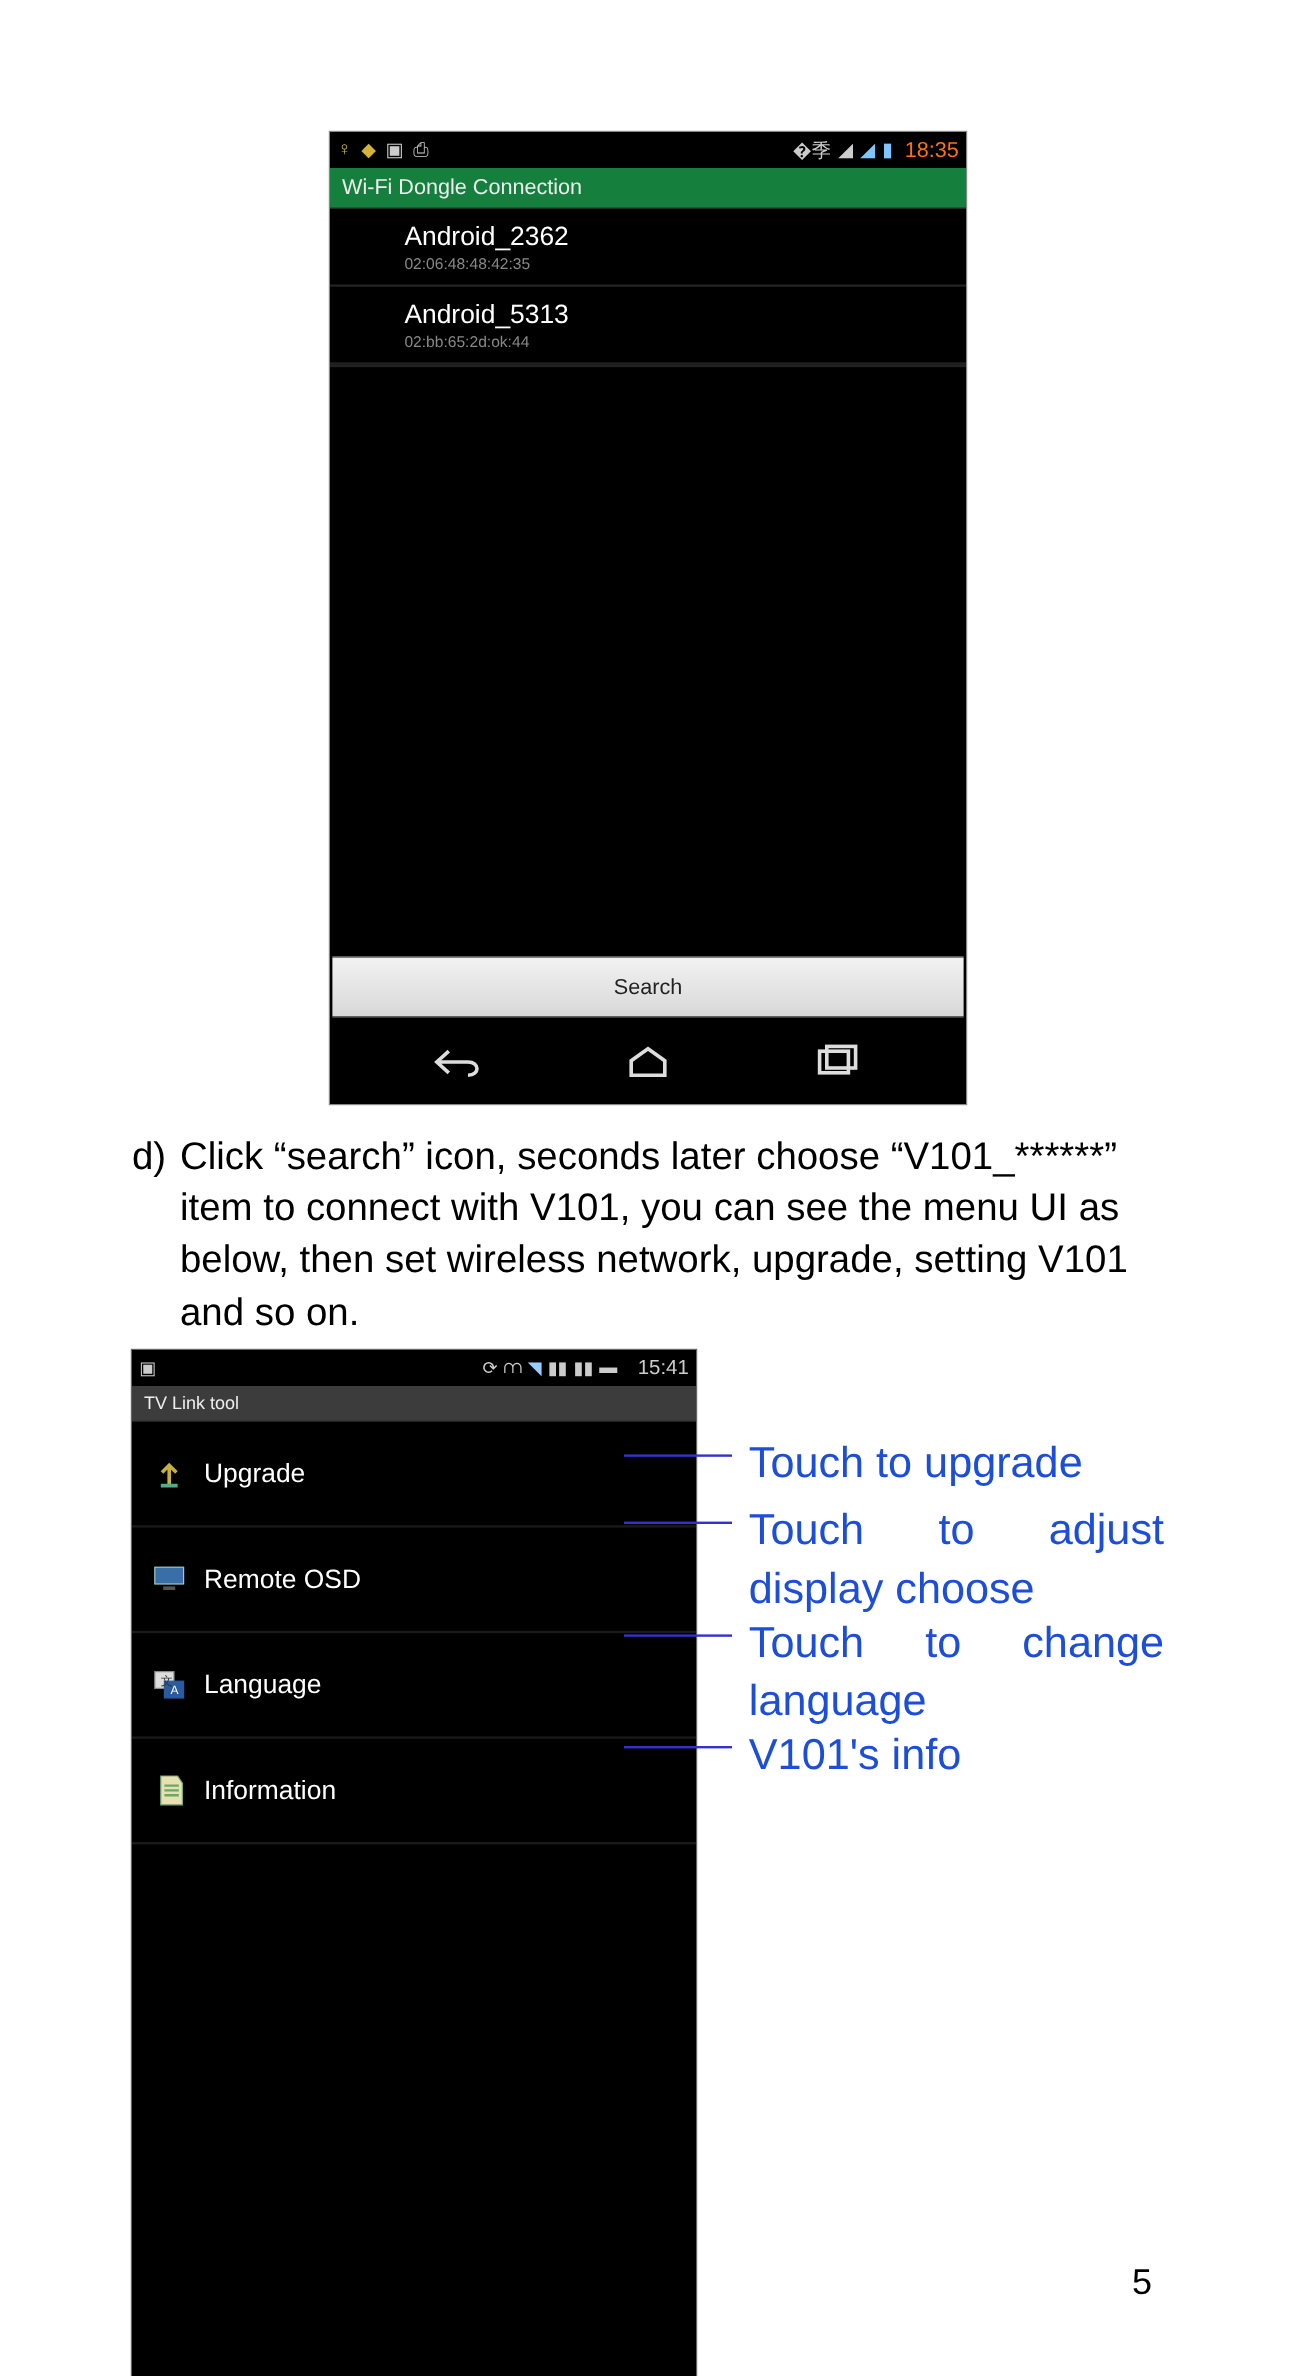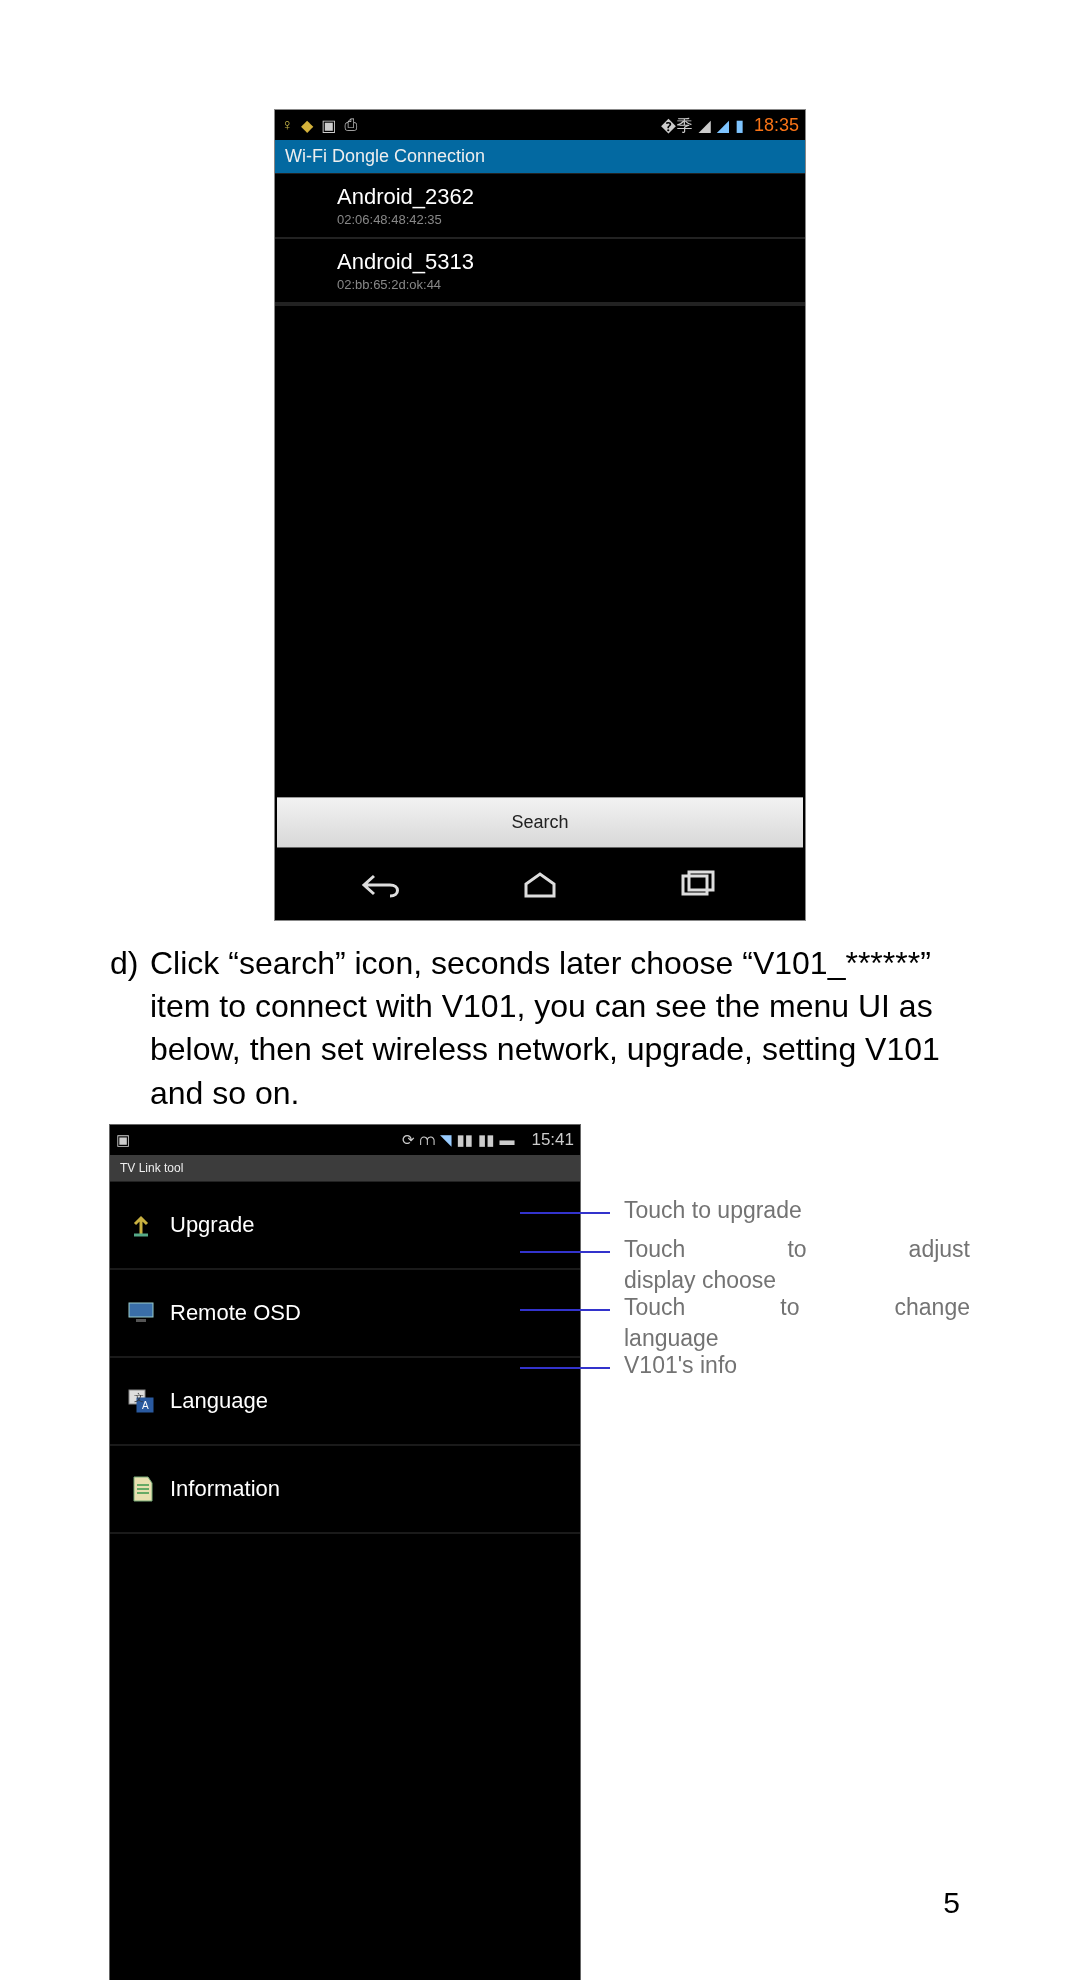--- a/index.html
+++ b/index.html
@@ -4,51 +4,51 @@
 <style>
   html,body{margin:0;padding:0;background:#fff;font-family:Arial,Helvetica,sans-serif;}
   .page{width:1080px;height:1980px;margin:0 auto;position:relative;background:#fff;box-sizing:border-box;padding:110px 110px 0 110px;}
   
   .shot1{width:530px;height:810px;margin:0 auto;background:#000;display:flex;flex-direction:column;box-shadow:0 0 0 1px #888;}
   .statusbar{height:30px;background:#000;display:flex;align-items:center;color:#ccc;font-size:16px;padding:0 6px;}
   .statusbar .left{display:flex;gap:8px;align-items:center;}
   .statusbar .right{margin-left:auto;display:flex;gap:6px;align-items:center;}
   .ico{display:inline-block;}
   .sb-time{color:#f97316;font-size:18px;margin-left:4px;}
-  .titlebar{background:#0369a1;color:#eee;font-size:18px;padding:6px 10px;border-bottom:1px solid #222;}
+  .titlebar{background:#15803d;color:#eee;font-size:18px;padding:6px 10px;border-bottom:1px solid #222;}
   .list{flex:1;color:#fff;overflow:hidden;}
   .list .row{padding:10px 14px;margin-left:48px;}
   .list .row .name{font-size:22px;color:#fff;}
   .list .row .mac{font-size:13px;color:#888;margin-top:2px;}
   .list .sep{height:2px;background:#222;}
   .searchbtn{background:linear-gradient(#f2f2f2,#d8d8d8);border-top:1px solid #999;border-bottom:1px solid #666;color:#222;text-align:center;font-size:18px;padding:14px 0;margin:0 2px 2px 2px;}
   .navbar{height:70px;background:#000;display:flex;align-items:center;justify-content:space-around;padding:0 30px;}
   .navbtn{width:80px;height:40px;display:flex;align-items:center;justify-content:center;}
   
   .back-icon svg,.home-icon svg,.recent-icon svg{stroke:#ddd;fill:none;stroke-width:3;}
   
   .instr{display:flex;margin-top:22px;font-size:32px;color:#000;line-height:1.35;}
   .instr .marker{width:40px;flex:none;}
   .instr .body{flex:1;}
   
   .lower{display:flex;align-items:flex-start;margin-top:10px;}
   .shot2{width:470px;height:870px;background:#000;display:flex;flex-direction:column;box-shadow:0 0 0 1px #666;flex:none;}
   .sb2{height:30px;background:#000;display:flex;align-items:center;color:#ccc;font-size:15px;padding:0 6px;}
   .sb2 .right{margin-left:auto;display:flex;gap:5px;align-items:center;}
   .sb2-time{color:#ccc;font-size:17px;margin-left:12px;}
-  .tb2{background:#3c3c3c;color:#eee;font-size:12px;padding:6px 10px;border-bottom:1px solid #222;}
+  .tb2{background:#3c3c3c;color:#eee;font-size:15px;padding:6px 10px;border-bottom:1px solid #222;}
   .menu{flex:1;}
   .mrow{display:flex;align-items:center;padding:28px 16px;color:#fff;font-size:22px;}
   .msep{height:2px;background:#1a1a1a;}
   .micon{width:30px;height:30px;margin-right:14px;display:flex;align-items:center;justify-content:center;}
   
   .anns{flex:1;padding-left:0;position:relative;}
   .ann{display:flex;align-items:flex-start;}
   .ann .line{flex:none;height:0;border-top:2px solid #3333cc;margin-top:17px;}
-  .ann .txt{font-size:23px;color:#737373;line-height:1.35;padding-left:14px;flex:1;}
+  .ann .txt{font-size:36px;color:#1d4ed8;line-height:1.35;padding-left:14px;flex:1;}
   .justify{text-align:justify;text-align-last:justify;}
   
   .pnum{position:absolute;right:120px;bottom:60px;font-size:30px;color:#000;}
 </style>
 </head>
 <body>
 
 <div class="page">
 
   <div class="shot1">

